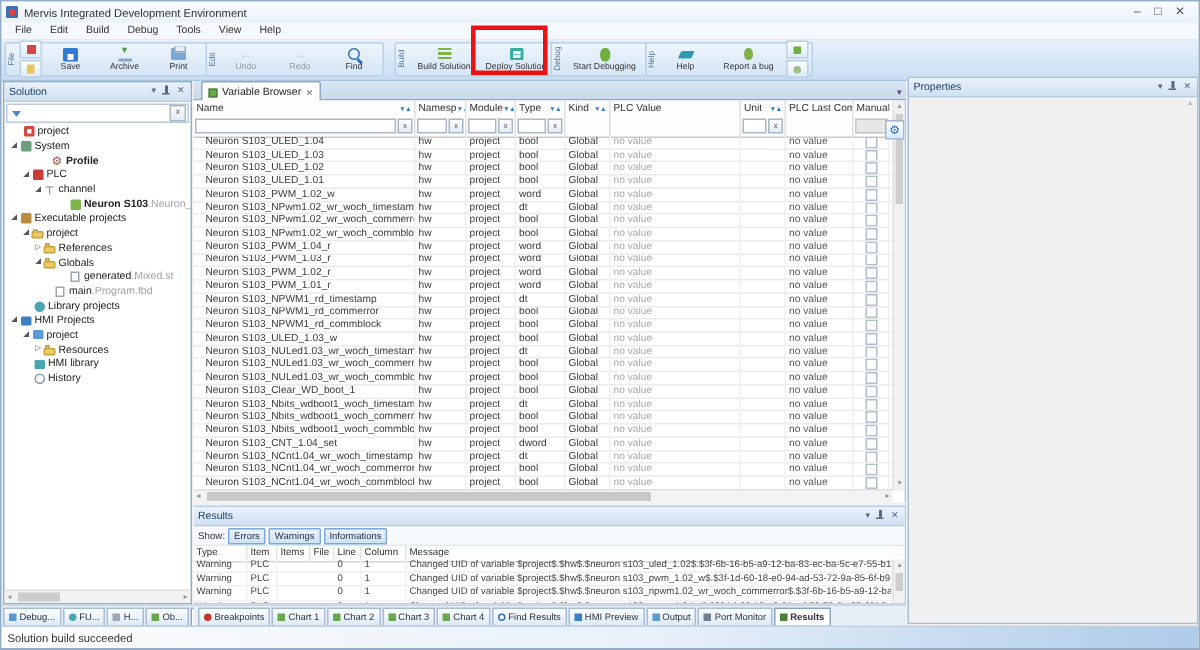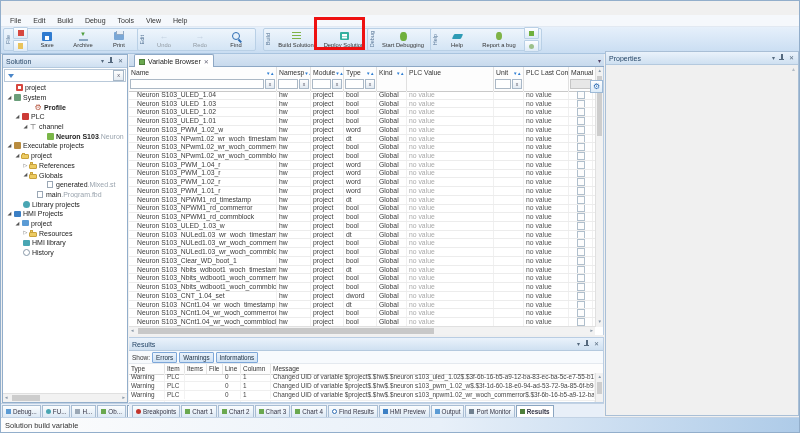--- a/index.html
+++ b/index.html
@@ -162,20 +162,29 @@
   #prop-body .hint{position:absolute;right:2px;top:1px;font-size:5px;color:#b5bec7;}
   
   #statusbar{left:0;top:416px;width:798px;height:16px;background:linear-gradient(90deg,#fdfdfd 0%,#e8f0f9 55%,#aecbe8 100%);border-top:1px solid #c2d2e4;display:flex;align-items:center;padding-left:4px;box-sizing:border-box;}
   #status-text{font-size:7.5px;color:#333;}
 </style>
 </head>
 <body>
 
 <div id="app">
 
+  <div class="abs" id="titlebar">
+    <span class="appicon"></span>
+    <span id="title-text">Mervis Integrated Development Environment</span>
+    <span class="wincontrols">
+      <span class="wc">–</span>
+      <span class="wc">□</span>
+      <span class="wc">✕</span>
+    </span>
+  </div>
 
   <div class="abs" id="menubar">
 
   <span class="menu-item">File</span>
       <span class="menu-item">Edit</span>
       <span class="menu-item">Build</span>
       <span class="menu-item">Debug</span>
       <span class="menu-item">Tools</span>
       <span class="menu-item">View</span>
       <span class="menu-item">Help</span>
@@ -1120,16 +1129,16 @@
         <span class="hb-pin"></span>
         <span class="hb">✕</span>
       </span>
     </div>
     <div id="prop-body">
       <span class="hint">▲</span>
     </div>
   </div>
 
   <div class="abs" id="statusbar">
-    <span id="status-text">Solution build variable</span>
+    <span id="status-text">Solution build succeeded</span>
   </div>
 
 </div>
 
 </body></html>

